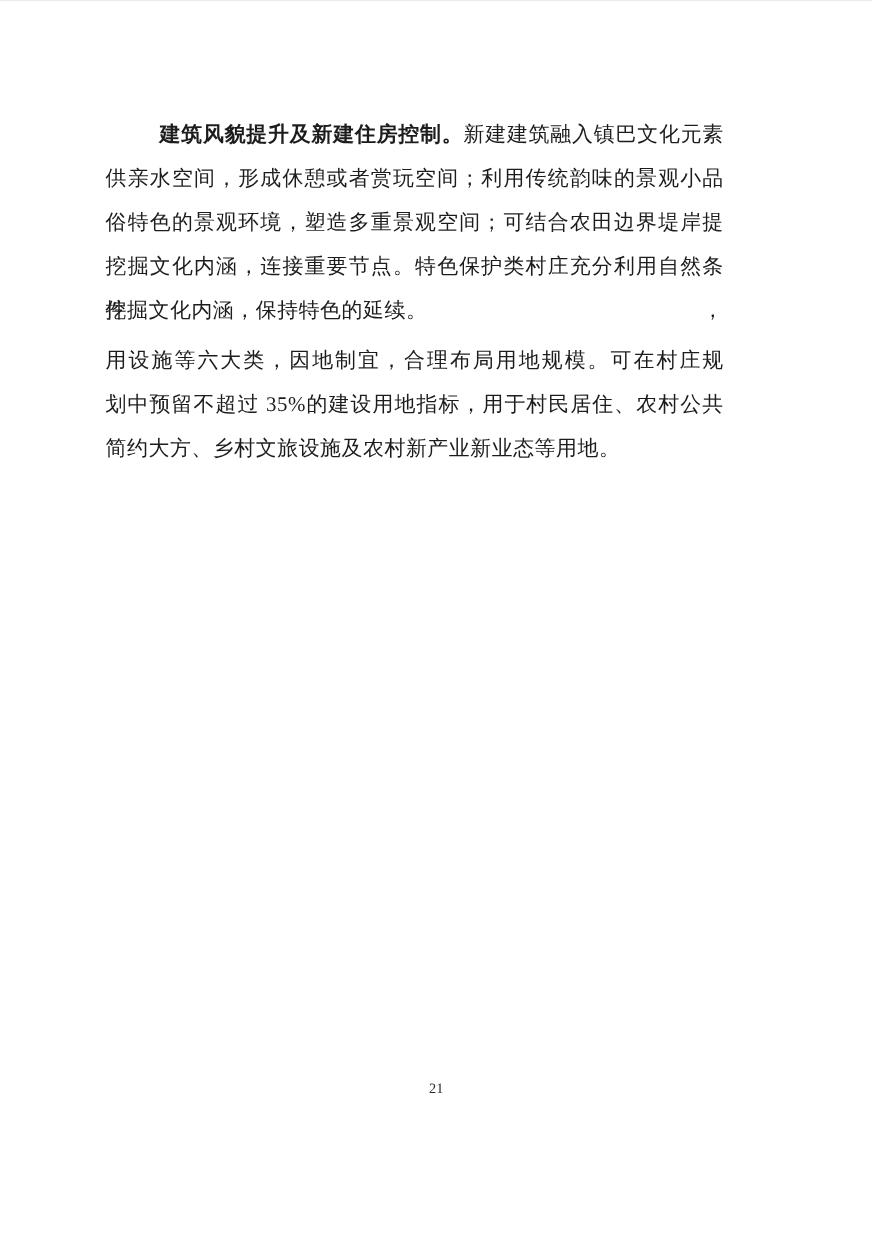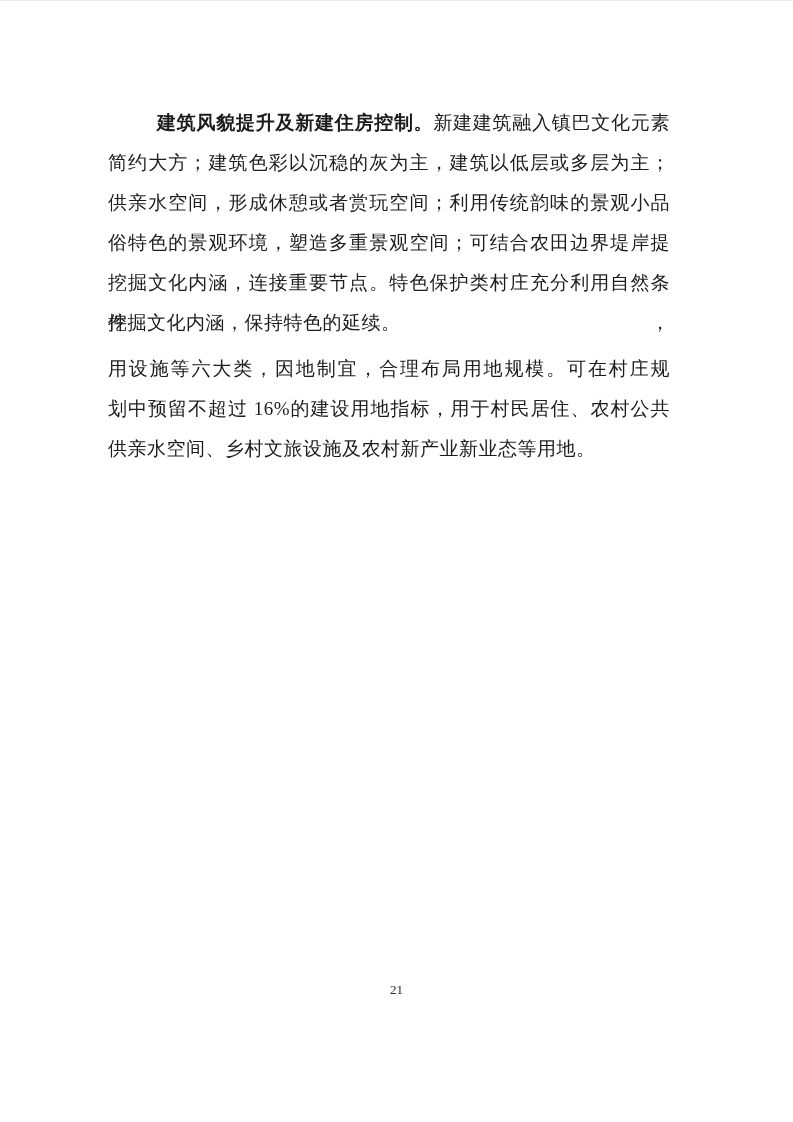--- a/index.html
+++ b/index.html
@@ -12,21 +12,21 @@
     width: 793px;
     height: 1122px;
     background: #ffffff;
     border-top: 1px solid #ececec;
     overflow: hidden;
     font-family: "Liberation Serif", "DejaVu Serif", serif;
     color: #1c1c1c;
   }
   .text-block {
     position: absolute;
-    left: 108px;
+    left: 96px;
     top: 102px;
     width: 562px;
     font-size: 19px;
   }
   .para {
     margin: 0;
     padding: 0;
   }
   .para + .para {
     margin-top: 6px;
@@ -61,30 +61,29 @@
 </style>
 </head>
 <body>
 
 <div class="page">
 
   <div class="text-block">
 
     <p class="para">
       <span class="line j indent"><span class="lead">建筑风貌提升及新建住房控制。</span><span>新建建筑融入镇巴文化元素</span></span>
-      <span class="line j">简约大方；建筑色彩以沉稳的灰为主，建筑以低层或多层为主；</span>
       <span class="line j">供亲水空间，形成休憩或者赏玩空间；利用传统韵味的景观小品</span>
       <span class="line j">俗特色的景观环境，塑造多重景观空间；可结合农田边界堤岸提</span>
       <span class="line j">挖掘文化内涵，连接重要节点。特色保护类村庄充分利用自然条件，</span>
       <span class="line">挖掘文化内涵，保持特色的延续。</span>
     </p>
 
     <p class="para">
       <span class="line j">用设施等六大类，因地制宜，合理布局用地规模。可在村庄规</span>
-      <span class="line j">划中预留不超过 16%的建设用地指标，用于村民居住、农村公共</span>
-      <span class="line">供亲水空间、乡村文旅设施及农村新产业新业态等用地。</span>
+      <span class="line j">划中预留不超过 35%的建设用地指标，用于村民居住、农村公共</span>
+      <span class="line">简约大方、乡村文旅设施及农村新产业新业态等用地。</span>
     </p>
 
   </div>
 
   <div class="page-number">21</div>
 
 </div>
 
 </body></html>

